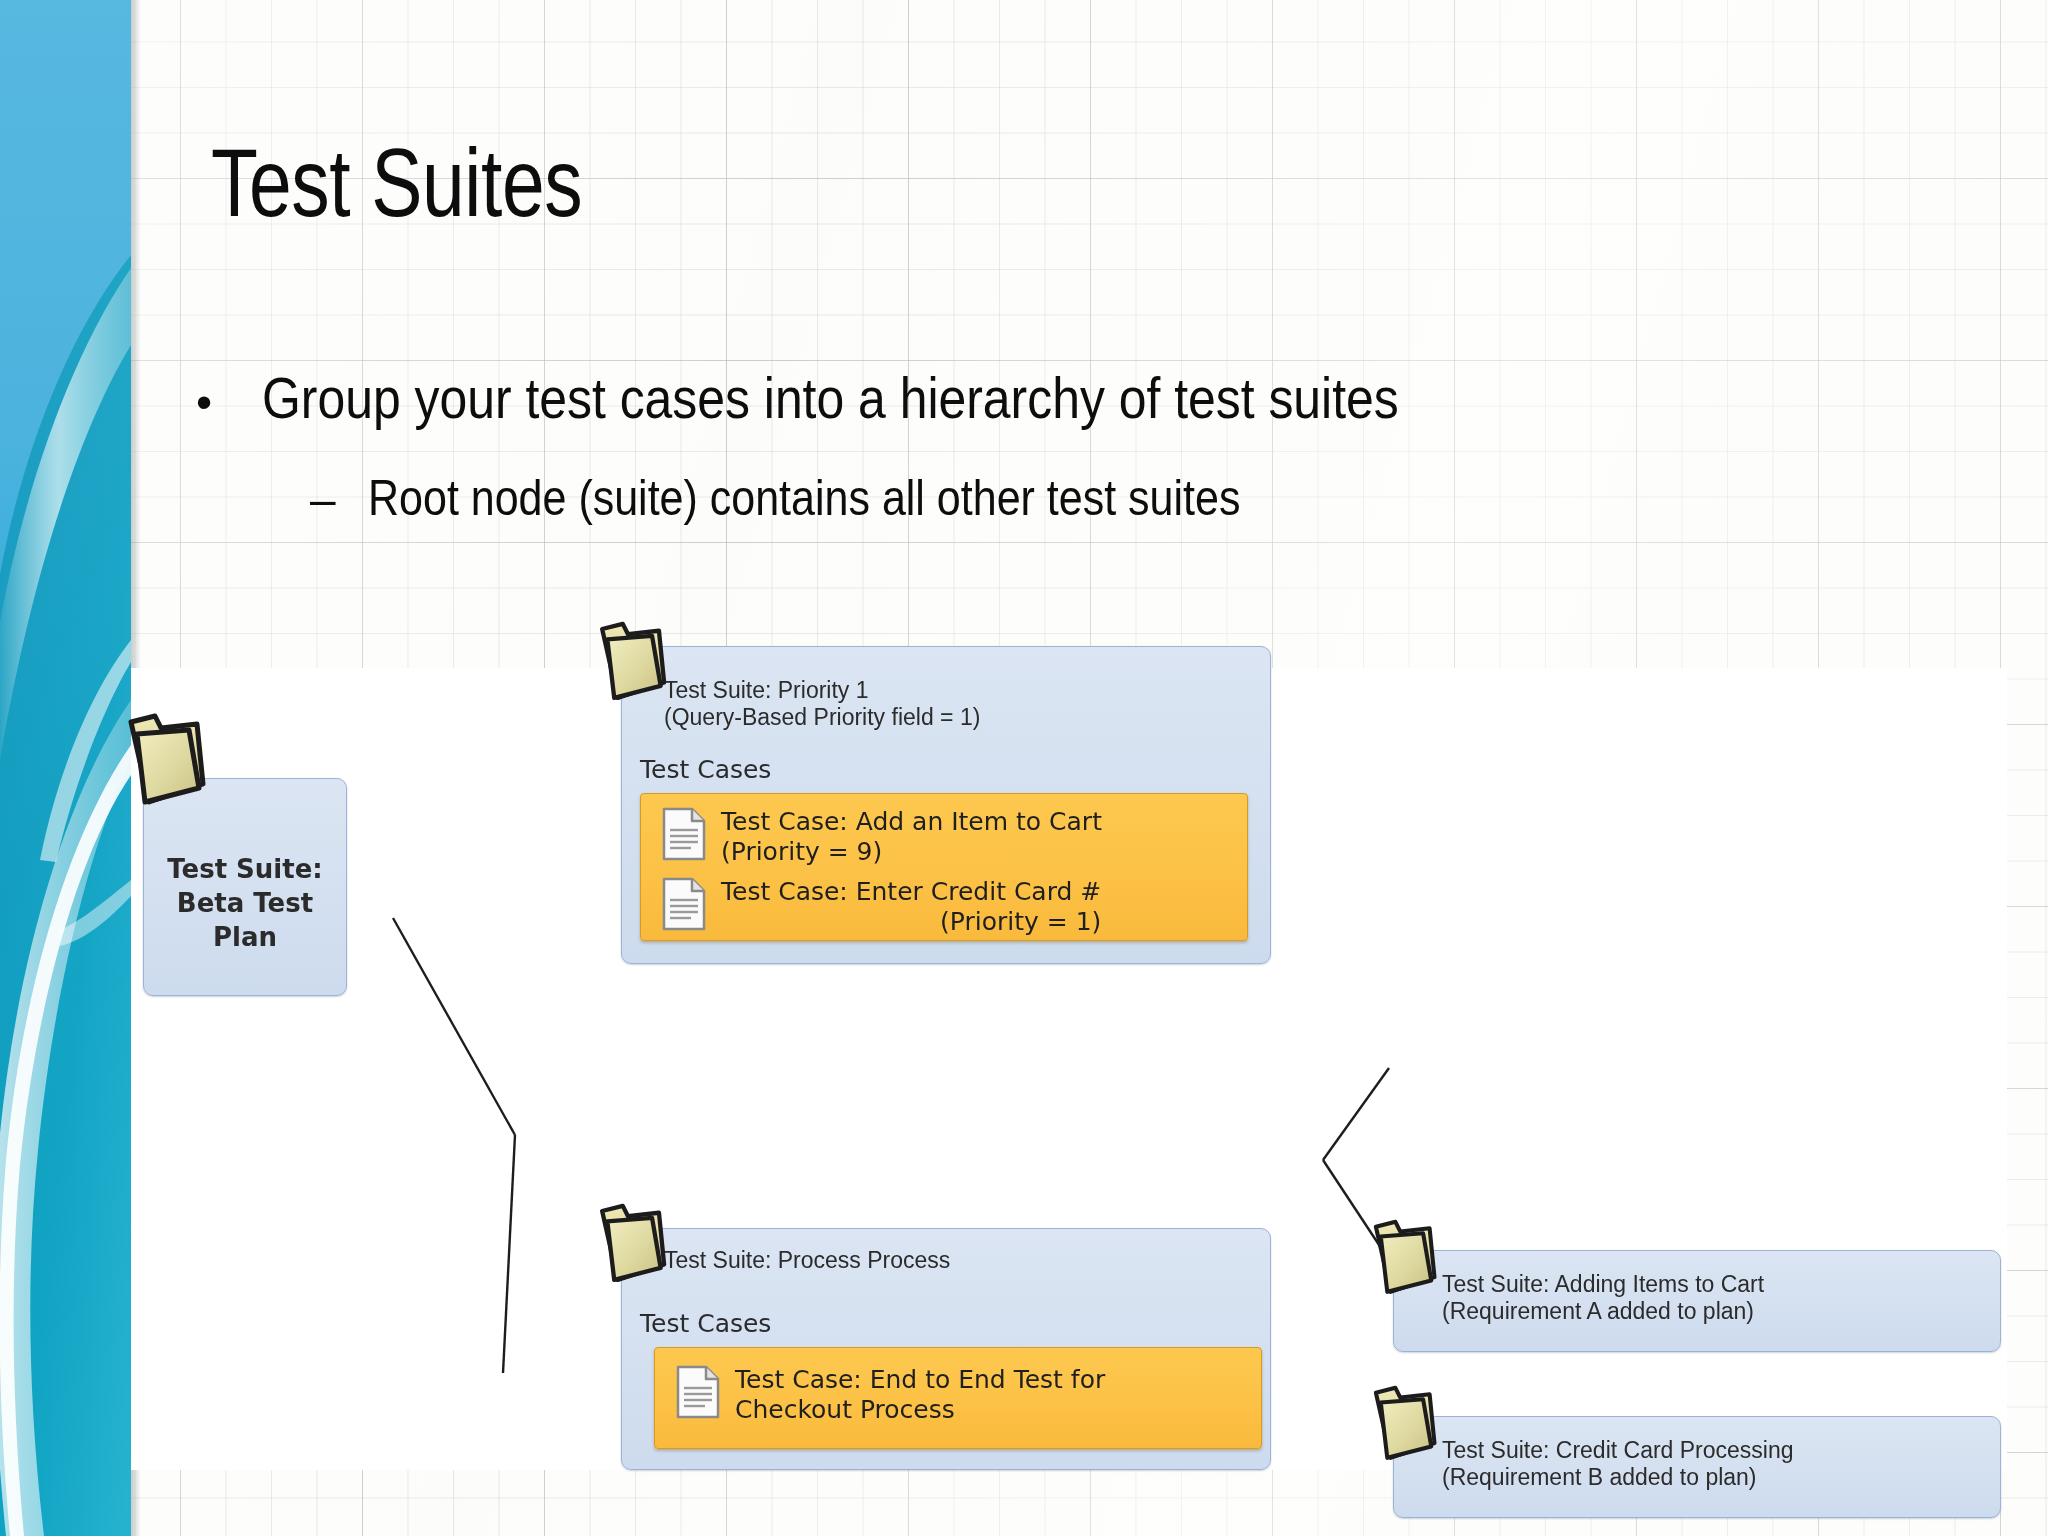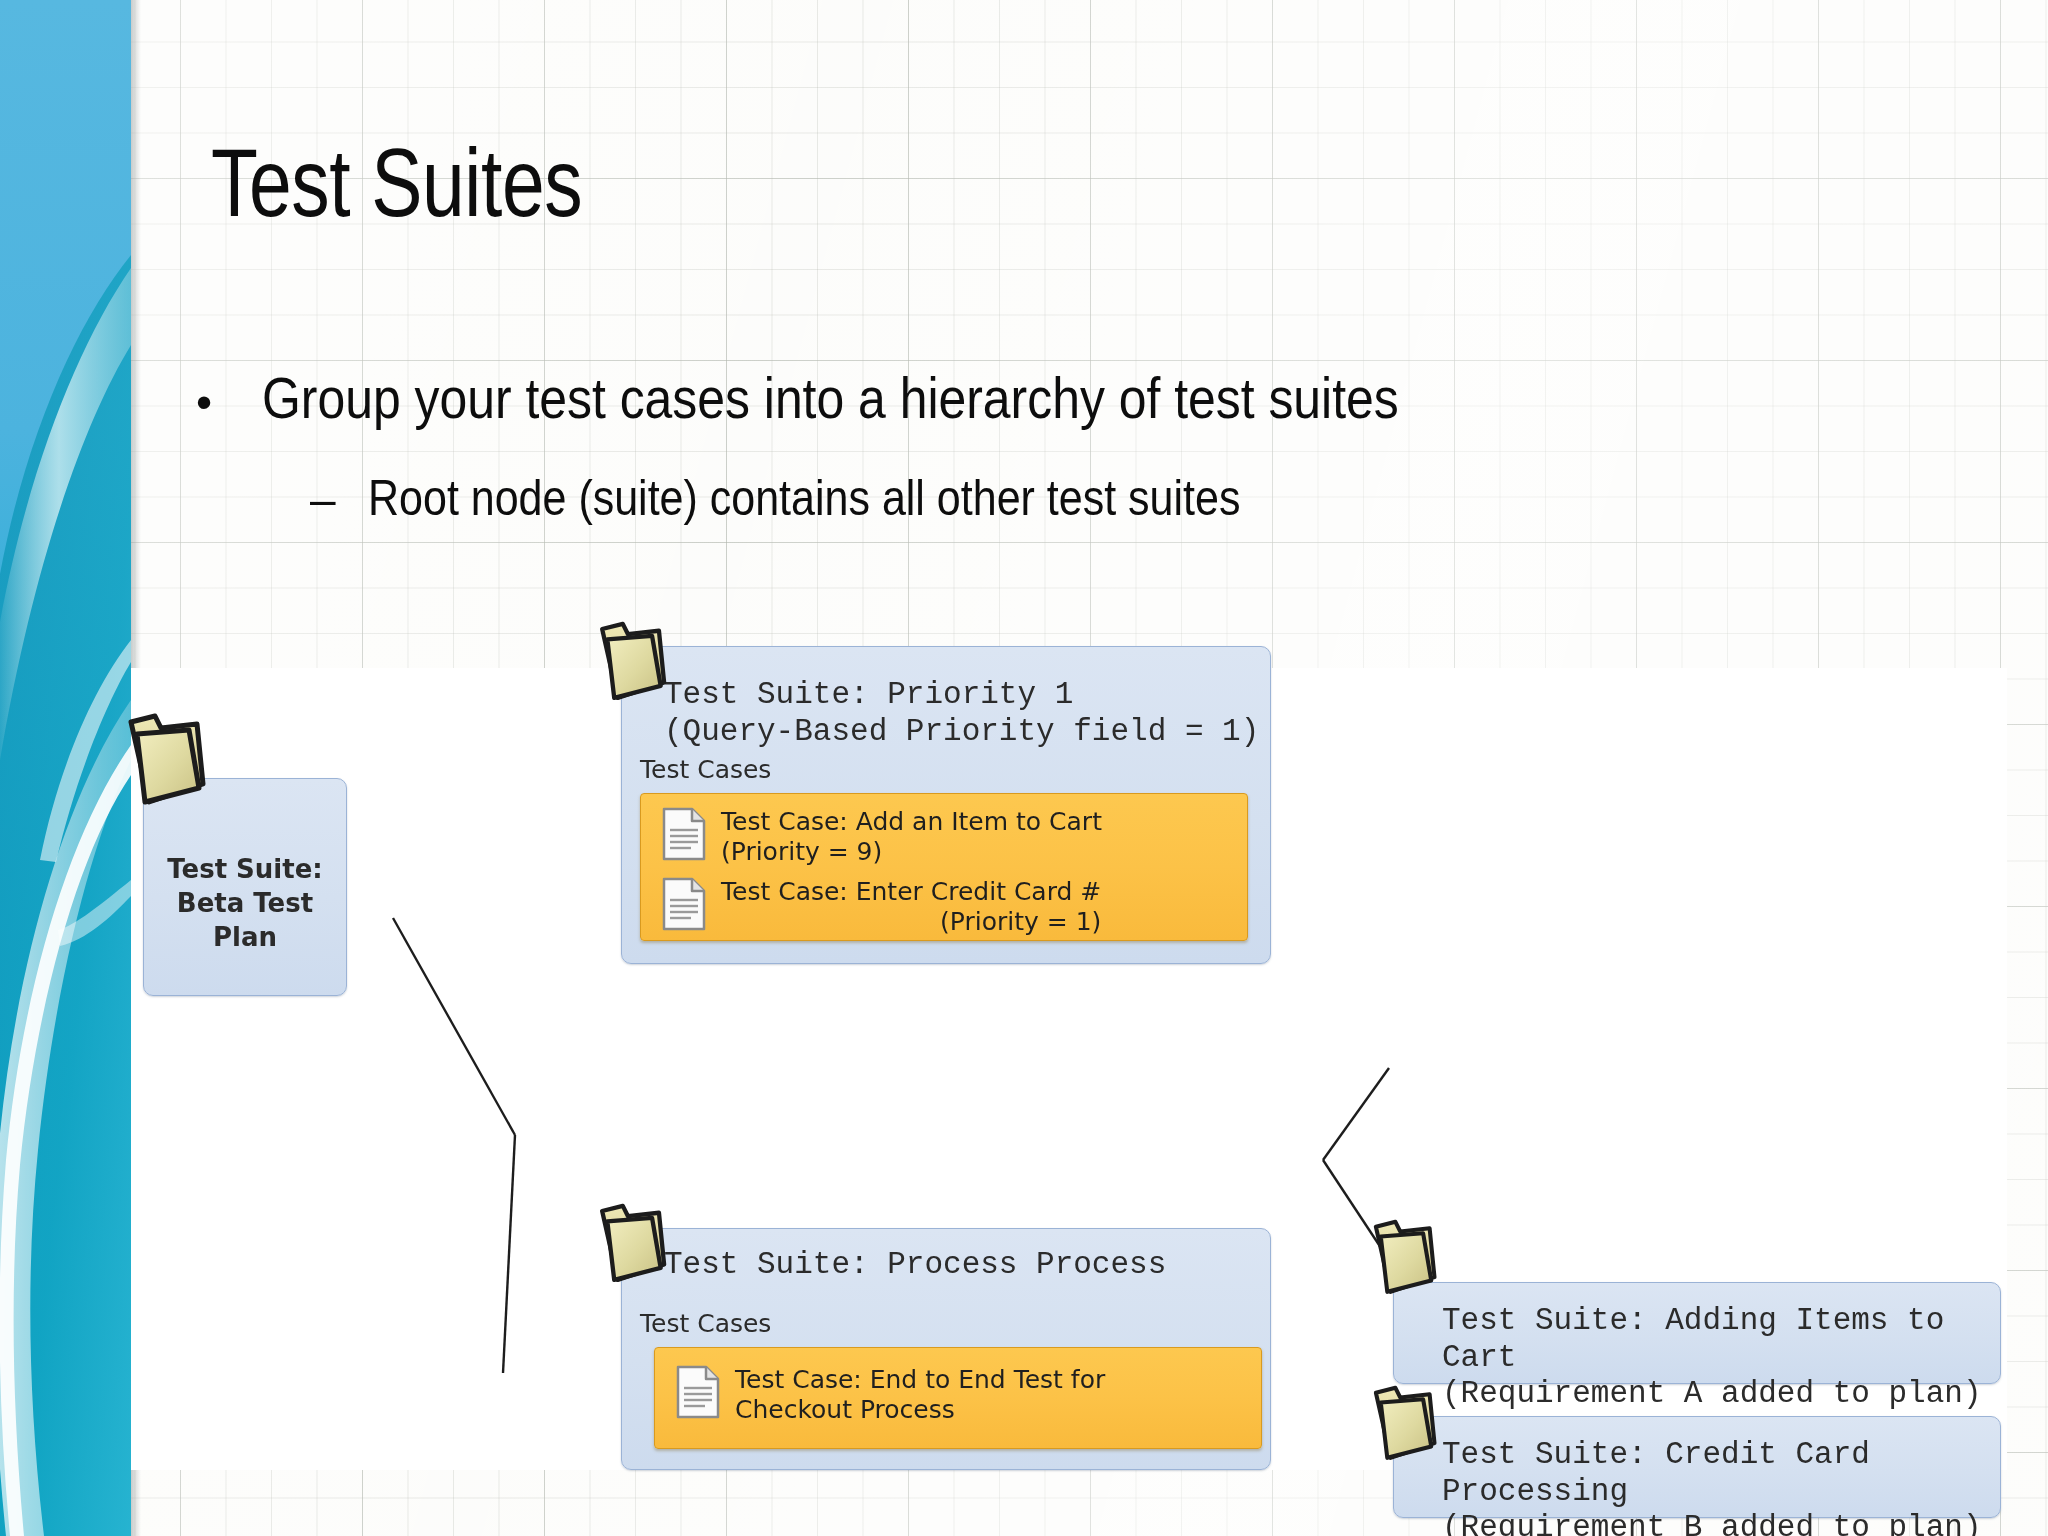--- a/index.html
+++ b/index.html
@@ -85,22 +85,22 @@
   
   .suite-box{
     position:absolute;
     background:linear-gradient(to bottom,#dbe5f3 0%,#d4e0f0 55%,#cddbee 100%);
     border:1.5px solid #9bb3d6;
     border-radius:10px;
     box-shadow:0 1px 2px rgba(110,125,150,.35);
     box-sizing:border-box;
   }
   .suite-title{
-    position:absolute;color:#2b2b2b;font-size:31px;line-height:1.18;
-    font-family:Liberation Mono, monospace;white-space:pre-line;
+    position:absolute;color:#2b2b2b;font-size:23px;line-height:1.18;
+    font-family:Liberation Sans, sans-serif;white-space:pre-line;
   }
   .suite-center{
     position:absolute;left:0;right:0;text-align:center;color:#2b2b2b;
     font-size:26px;line-height:1.30;font-family:"DejaVu Sans", sans-serif;
     white-space:pre-line;font-weight:600;
   }
   .tc-label{
     position:absolute;color:#2b2b2b;font-size:25px;
     font-family:"DejaVu Sans", sans-serif;
     text-align:center;
@@ -282,21 +282,21 @@
         </div>
       </div>
     </div>
     <div class="folder" style="left:466px;top:532px;">
       <svg width="74" height="84" viewBox="0 0 86 96" xmlns="http://www.w3.org/2000/svg">
         <path d="M6,12 L30,6 L36,18 L72,14 L78,74 L24,92 Z" fill="url(#fB)" stroke="#1c1c1c" stroke-width="5" stroke-linejoin="round"></path>
         <path d="M12,24 L64,20 L74,78 L20,92 Z" fill="url(#fA)" stroke="#1c1c1c" stroke-width="5" stroke-linejoin="round"></path>
       </svg>
     </div>
 
-    <div class="suite-box" style="left:1262px;top:582px;width:608px;height:102px;margin-top:32px;">
+    <div class="suite-box" style="left:1262px;top:582px;width:608px;height:102px;">
       <div class="suite-title" style="left:48px;top:20px;">Test Suite: Adding Items to Cart
 (Requirement A added to plan)</div>
     </div>
     <div class="folder" style="left:1240px;top:548px;">
       <svg width="70" height="80" viewBox="0 0 86 96" xmlns="http://www.w3.org/2000/svg">
         <path d="M6,12 L30,6 L36,18 L72,14 L78,74 L24,92 Z" fill="url(#fB)" stroke="#1c1c1c" stroke-width="5" stroke-linejoin="round"></path>
         <path d="M12,24 L64,20 L74,78 L20,92 Z" fill="url(#fA)" stroke="#1c1c1c" stroke-width="5" stroke-linejoin="round"></path>
       </svg>
     </div>
 

